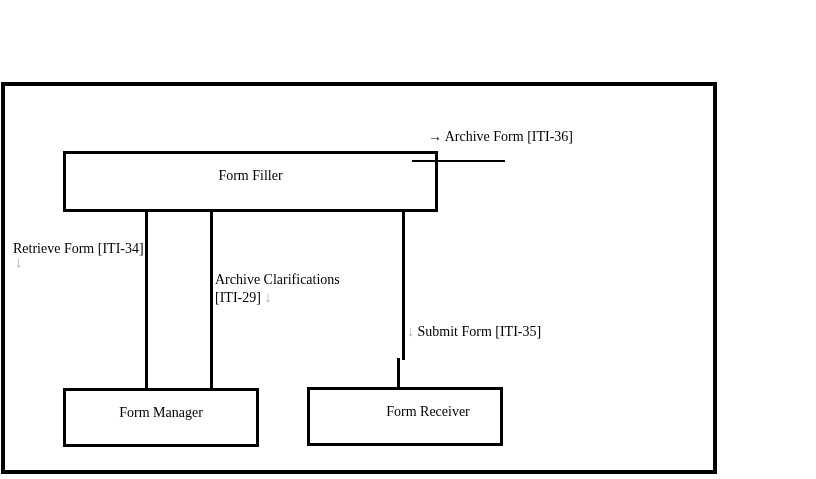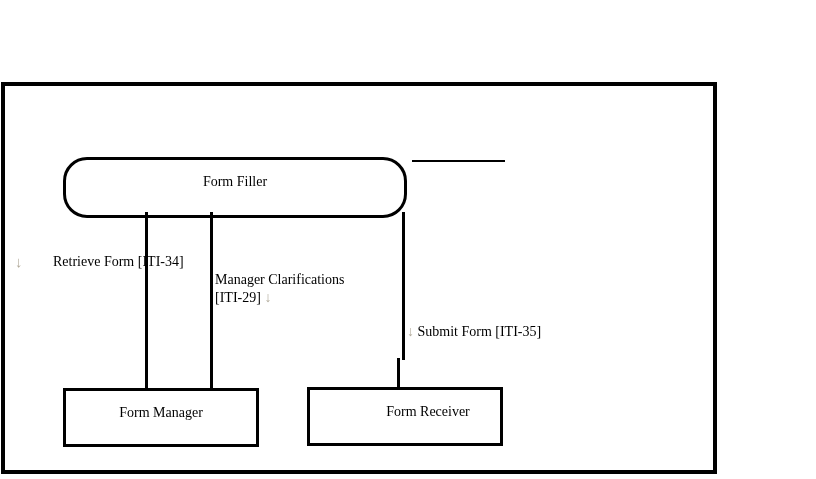--- a/index.html
+++ b/index.html
@@ -28,21 +28,21 @@
   .actor-box {
     position: absolute;
     border: 3px solid #000000;
     box-sizing: border-box;
     background: #ffffff;
     text-align: center;
     font-size: 14px;
     line-height: 16px;
     padding-top: 14px;
   }
-  .box-form-filler   { left: 63px;  top: 157px; width: 344px; height: 61px; border-radius: 24px; }
+  .box-form-filler   { left: 63px;  top: 151px; width: 375px; height: 61px; }
   .box-form-archiver { left: 505px; top: 154px; width: 197px; height: 62px; }
   .box-form-manager  { left: 63px;  top: 388px; width: 196px; height: 59px; font-family: Liberation Serif, serif; }
   .box-form-receiver { left: 307px; top: 387px; width: 196px; height: 59px; padding-left: 46px; }
 
   .line {
     position: absolute;
     background: #000000;
   }
   .line-archive   { left: 412px; top: 160px; width: 93px; height: 2px; }
   .line-manager-1 { left: 145px; top: 212px; width: 3px;  height: 176px; }
@@ -50,21 +50,21 @@
   .line-submit-a  { left: 402px; top: 212px; width: 3px;  height: 148px; }
   .line-submit-b  { left: 397px; top: 358px; width: 3px;  height: 30px; }
 
   .t-label {
     position: absolute;
     font-size: 14px;
     line-height: 18px;
     white-space: nowrap;
   }
   .label-archive  { left: 428px; top: 128px; }
-  .label-retrieve { left: 13px;  top: 253px; margin-left: 40px; }
+  .label-retrieve { left: 13px;  top: 240px; }
   .label-clarif   { left: 215px; top: 271px; }
   .label-submit   { left: 407px; top: 323px; }
   .arrow-muted {
     color: #b3ac9c;
     font-size: 14px;
   }
   .arrow-dark {
     color: #000000;
     font-size: 14px;
   }
@@ -91,28 +91,32 @@
   <div class="actor-box box-form-receiver">
     <span>Form Receiver</span>
   </div>
 
   <div class="line line-archive"></div>
   <div class="line line-manager-1"></div>
   <div class="line line-manager-2"></div>
   <div class="line line-submit-a"></div>
   <div class="line line-submit-b"></div>
 
+  <div class="t-label label-archive">
+    <span class="arrow-dark">→</span>
+    <span>Archive Form [ITI-36]</span>
+  </div>
 
   <div class="t-label label-retrieve">
     <span>Retrieve Form [ITI-34]</span>
   </div>
   <div class="arrow-below arrow-muted">↓</div>
 
   <div class="t-label label-clarif">
-    <span>Manager Clarifications</span><br>
+    <span>Archive Clarifications</span><br>
     <span>[ITI-29]</span>
     <span class="arrow-muted">↓</span>
   </div>
 
   <div class="t-label label-submit">
     <span class="arrow-muted">↓</span>
     <span>Submit Form [ITI-35]</span>
   </div>
 
 </div>

